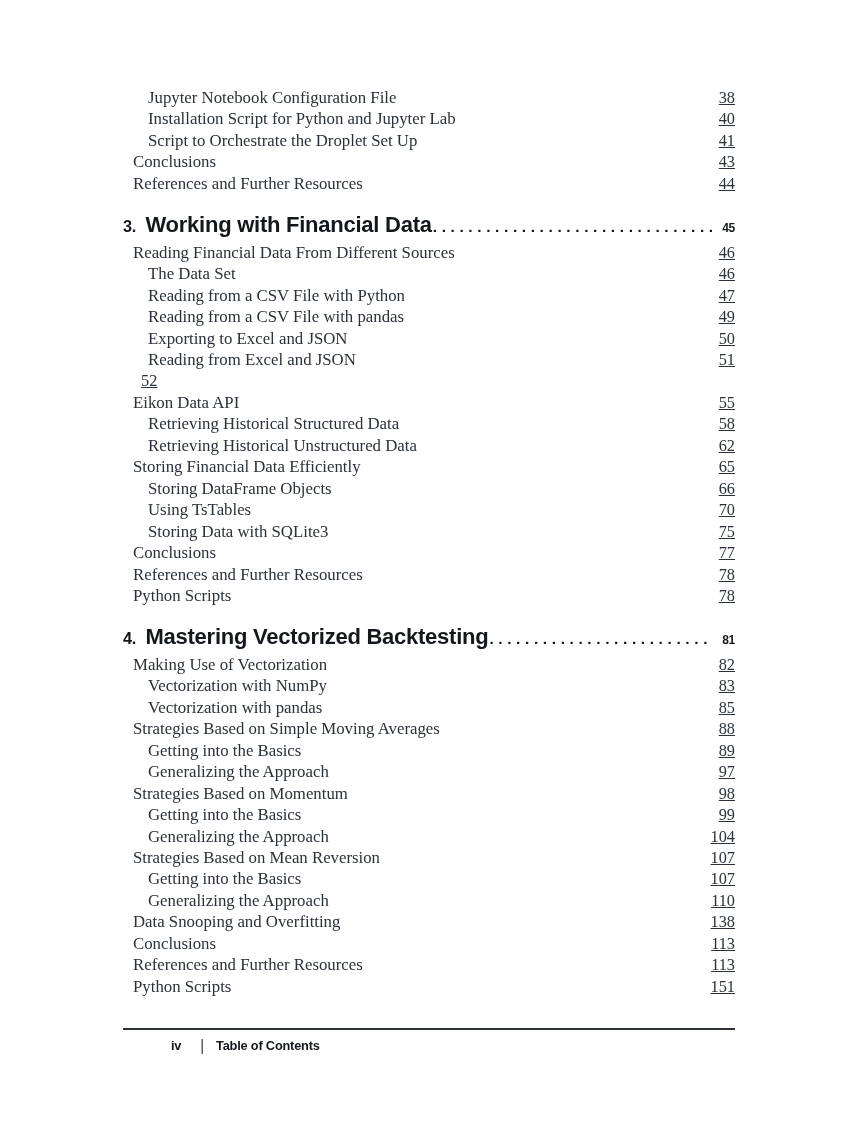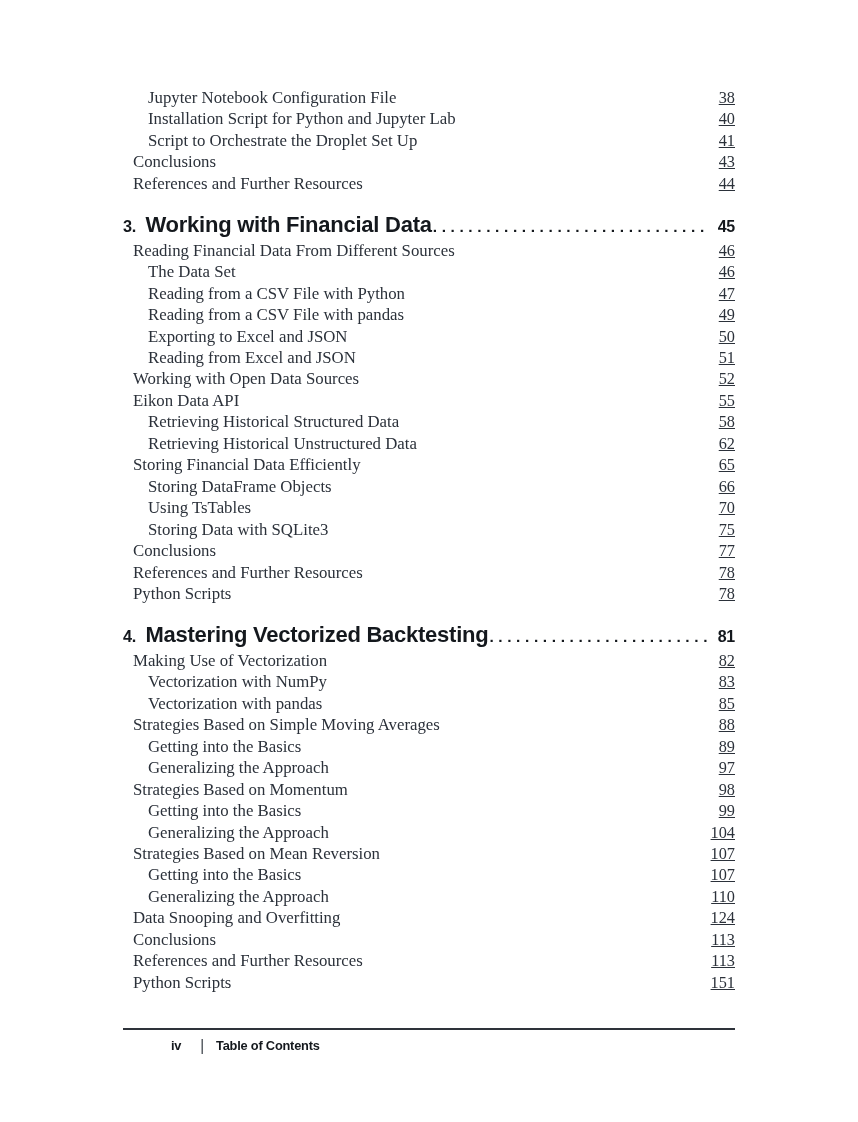--- a/index.html
+++ b/index.html
@@ -70,21 +70,21 @@
     margin: 0 9px 0 1px;
     min-width: 0;
   }
   .leader::after {
     content: "....................................................................................................";
     letter-spacing: 4.6px;
     font-size: 15.5px;
     font-weight: 700;
     color: #14181d;
   }
-  .ch-page { font-size: 16px; }
+  .ch-page { font-size: 12px; }
 
   
   .footer {
     position: absolute;
     left: 123px;
     right: 123px;
     top: 1028px;
   }
   .footer-rule {
     height: 2px;
@@ -171,21 +171,20 @@
     <span class="entry-label">Exporting to Excel and JSON</span>
     <span class="entry-page">50</span>
   </div>
 
   <div class="entry lvl2">
     <span class="entry-label">Reading from Excel and JSON</span>
     <span class="entry-page">51</span>
   </div>
 
   <div class="entry lvl1">
-    <span class="entry-label">Working with Open Data Sources</span>
     <span class="entry-page">52</span>
   </div>
 
   <div class="entry lvl1">
     <span class="entry-label">Eikon Data API</span>
     <span class="entry-page">55</span>
   </div>
 
   <div class="entry lvl2">
     <span class="entry-label">Retrieving Historical Structured Data</span>
@@ -294,21 +293,21 @@
     <span class="entry-page">107</span>
   </div>
 
   <div class="entry lvl2">
     <span class="entry-label">Generalizing the Approach</span>
     <span class="entry-page">110</span>
   </div>
 
   <div class="entry lvl1">
     <span class="entry-label">Data Snooping and Overfitting</span>
-    <span class="entry-page">124</span>
+    <span class="entry-page">138</span>
   </div>
 
   <div class="entry lvl1">
     <span class="entry-label">Conclusions</span>
     <span class="entry-page">113</span>
   </div>
 
   <div class="entry lvl1">
     <span class="entry-label">References and Further Resources</span>
     <span class="entry-page">113</span>

